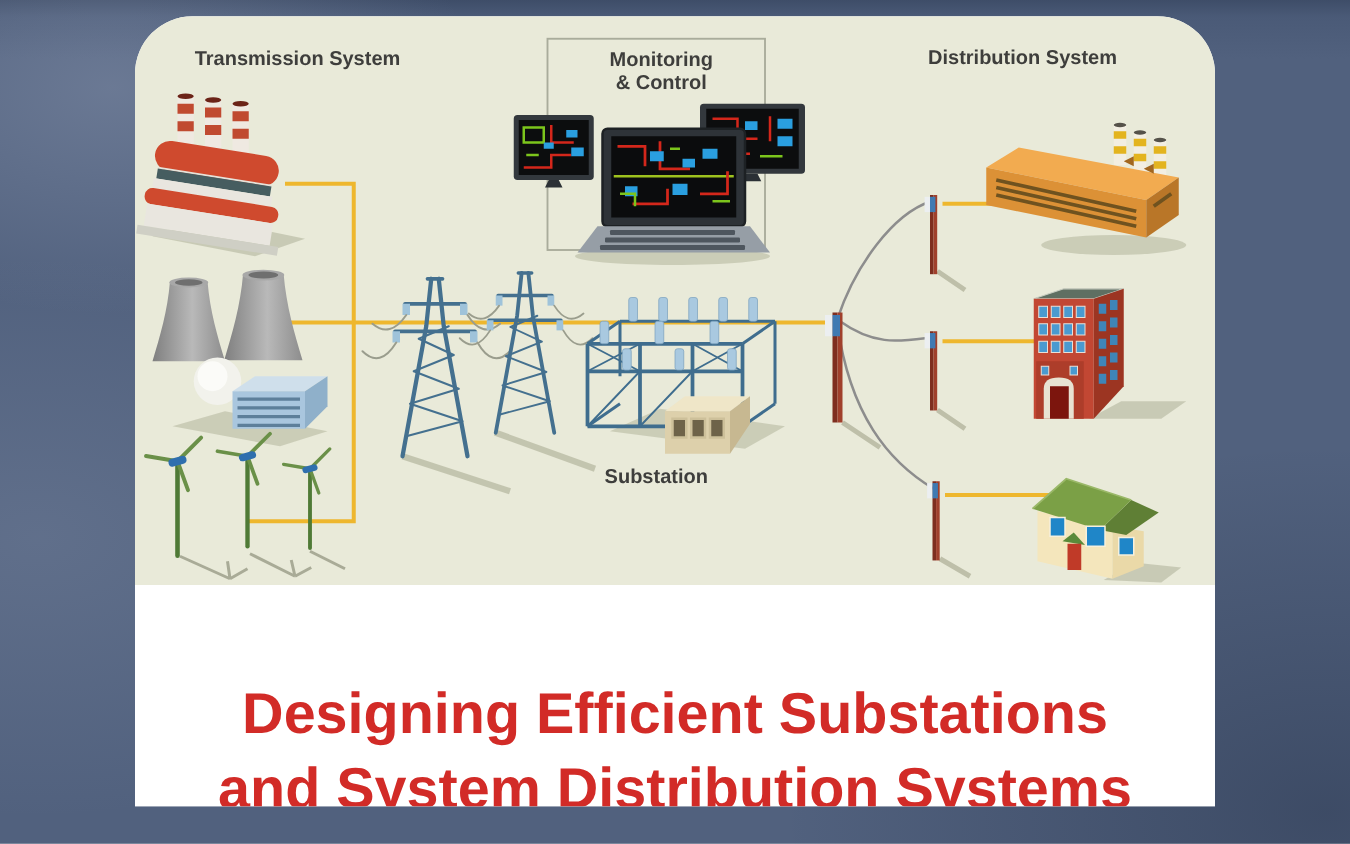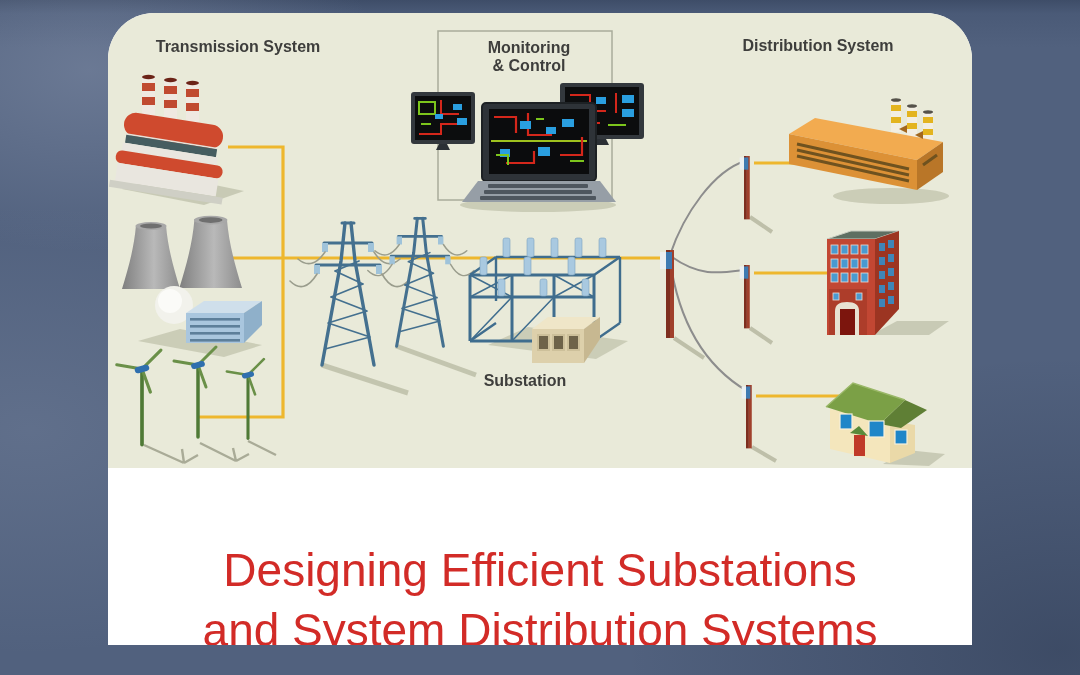--- a/index.html
+++ b/index.html
@@ -17,21 +17,21 @@
     border-radius:46px 46px 0 0;overflow:hidden;background:#ffffff;
   }
   .diagram-section{position:relative;width:864px;height:455px;background:#e9ead9;}
   .diagram-section svg{display:block;}
   .title-panel{
     position:relative;width:864px;height:207px;background:#ffffff;
     display:flex;flex-direction:column;align-items:center;
   }
   .title-panel h1{
     margin:72px 0 0 0;text-align:center;
-    font-size:46px;line-height:60px;font-weight:normal;color:#d22b27;
+    font-size:46px;line-height:60px;font-weight:bold;color:#d22b27;
     letter-spacing:0px;
   }
   .title-panel h1 span{display:block;}
 </style>
 </head>
 <body>
 
 <div class="card">
 
   <div class="diagram-section">

